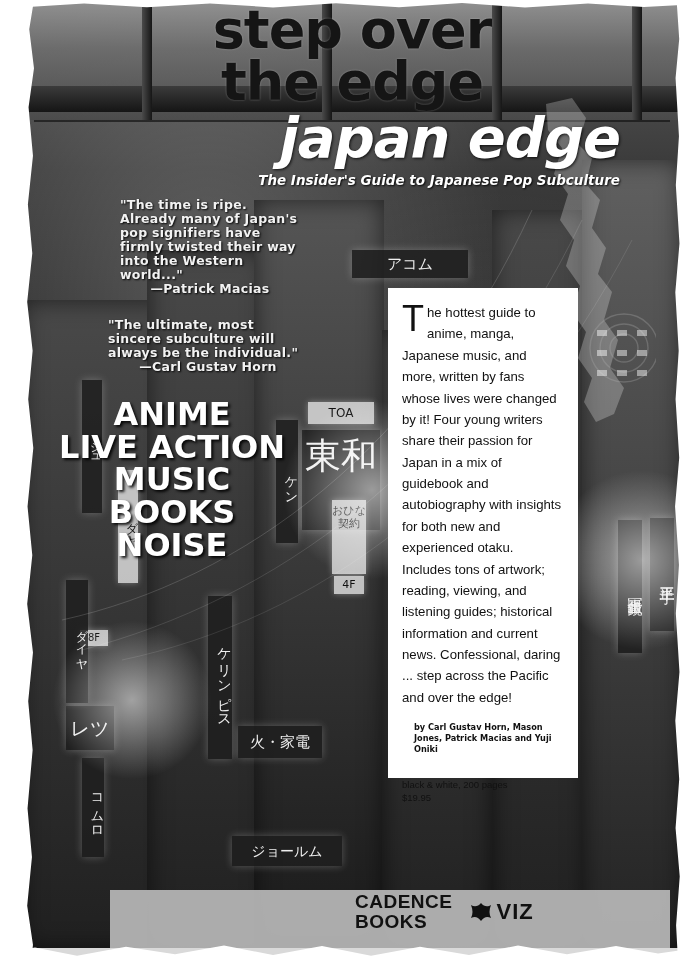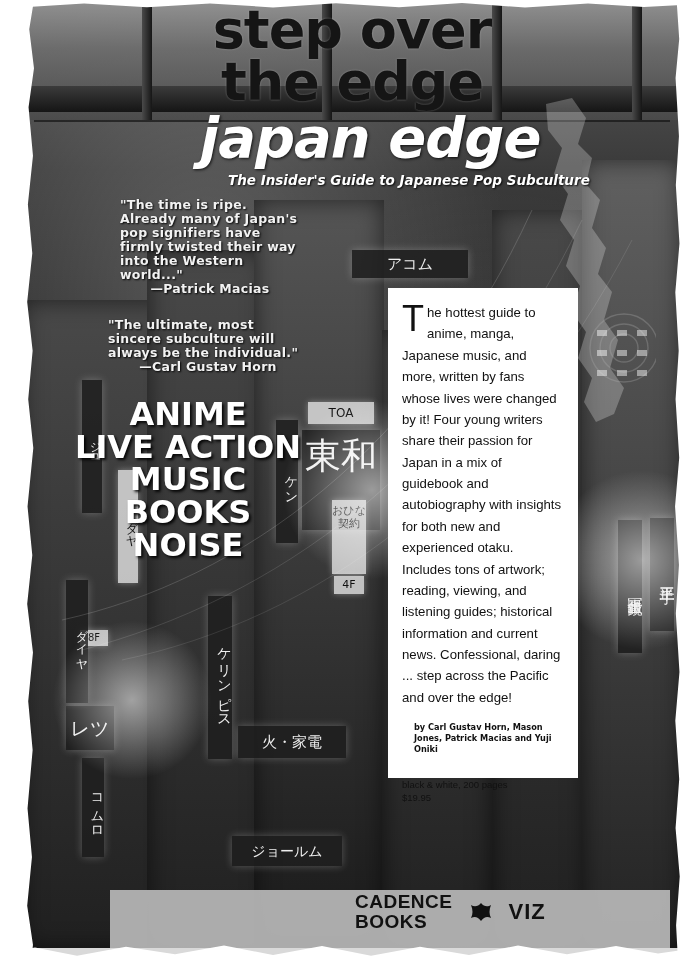--- a/index.html
+++ b/index.html
@@ -136,21 +136,21 @@
     text-shadow: 0 0 2px rgba(255,255,255,.35);
   }
   .headline .l2 { display: block; }
 
   
   .title-wrap {
     position: absolute;
     left: 200px;
     top: 110px;
     width: 420px;
-    text-align: left;
+    text-align: right;
   }
   .title {
     font-family: "DejaVu Sans", sans-serif;
     font-style: italic;
     font-weight: 700;
     font-size: 56px;
     line-height: 1;
     color: #ffffff;
     letter-spacing: -1px;
     text-shadow: 1px 1px 3px rgba(0,0,0,.8);
@@ -183,21 +183,21 @@
     left: 120px; top: 198px; width: 180px;
   }
   .quote-2 {
     left: 108px; top: 318px; width: 200px;
   }
   .quote-attr { display: block; text-align: center; }
 
   
   .wordstack {
     position: absolute;
-    left: 68px;
+    left: 52px;
     top: 398px;
     width: 240px;
     text-align: center;
     font-family: "DejaVu Sans", sans-serif;
     font-weight: 700;
     font-size: 32px;
     line-height: 1.02;
     color: #ffffff;
     letter-spacing: 0px;
     text-shadow: 2px 2px 3px rgba(0,0,0,.9);
@@ -268,21 +268,21 @@
     font-family: "Liberation Sans", sans-serif;
     font-weight: 700;
     font-size: 19px;
     line-height: 1.05;
     color: #111;
     letter-spacing: .5px;
   }
   .viz {
     display: flex;
     align-items: center;
-    gap: 16px;
+    gap: 4px;
   }
   .viz-mark {
     width: 22px; height: 20px;
   }
   .viz-text {
     font-family: "Liberation Sans", sans-serif;
     font-weight: 700;
     font-size: 22px;
     color: #111;
     letter-spacing: 1px;
@@ -339,21 +339,21 @@
     <div class="win" style="left:615px; top:370px; width:10px; height:6px;"></div>
 
     <div class="neon dark" style="left:330px; top:250px; width:116px; height:28px; font-size:15px; line-height:28px;">アコム</div>
     <div class="neon dark" style="left:280px; top:430px; width:78px; height:96px; font-size:36px; line-height:44px; padding-top:4px;">東和</div>
     <div class="neon" style="left:286px; top:402px; width:66px; height:22px; font-size:12px; line-height:22px;">TOA</div>
     <div class="neon dark vert" style="left:254px; top:420px; width:22px; height:120px; font-size:13px;">ケン</div>
     <div class="neon dark vert" style="left:60px; top:380px; width:20px; height:130px; font-size:12px;">ジュ</div>
     <div class="neon vert" style="left:96px; top:470px; width:20px; height:110px; font-size:12px;">ダヤ</div>
     <div class="neon dark" style="left:44px; top:706px; width:48px; height:44px; font-size:19px; line-height:44px;">レツ</div>
     <div class="neon dark vert" style="left:60px; top:758px; width:22px; height:96px; font-size:13px;">コムロ</div>
-    <div class="neon dark" style="left:216px; top:726px; width:108px; height:32px; font-size:15px; line-height:32px;">火・家電</div>
+    <div class="neon dark" style="left:216px; top:726px; width:84px; height:32px; font-size:15px; line-height:32px;">火・家電</div>
     <div class="neon dark vert" style="left:186px; top:596px; width:24px; height:160px; font-size:14px;">ケリンピス</div>
     <div class="neon dark" style="left:210px; top:836px; width:110px; height:30px; font-size:14px; line-height:30px;">ジョールム</div>
     <div class="neon dark vert" style="left:596px; top:520px; width:24px; height:130px; font-size:15px;">冨士眼鏡</div>
     <div class="neon dark vert" style="left:628px; top:518px; width:24px; height:110px; font-size:15px;">平正手</div>
     <div class="neon" style="left:310px; top:500px; width:34px; height:70px; font-size:11px; line-height:1.2; padding-top:4px;">おひな契約</div>
     <div class="neon" style="left:312px; top:576px; width:30px; height:18px; font-size:11px; line-height:18px;">4F</div>
     <div class="neon" style="left:58px; top:630px; width:28px; height:16px; font-size:10px; line-height:16px;">8F</div>
     <div class="neon dark vert" style="left:44px; top:580px; width:22px; height:120px; font-size:12px;">ダイヤ</div>
 
     <div class="glow" style="left:260px; top:400px; width:180px; height:180px;"></div>

